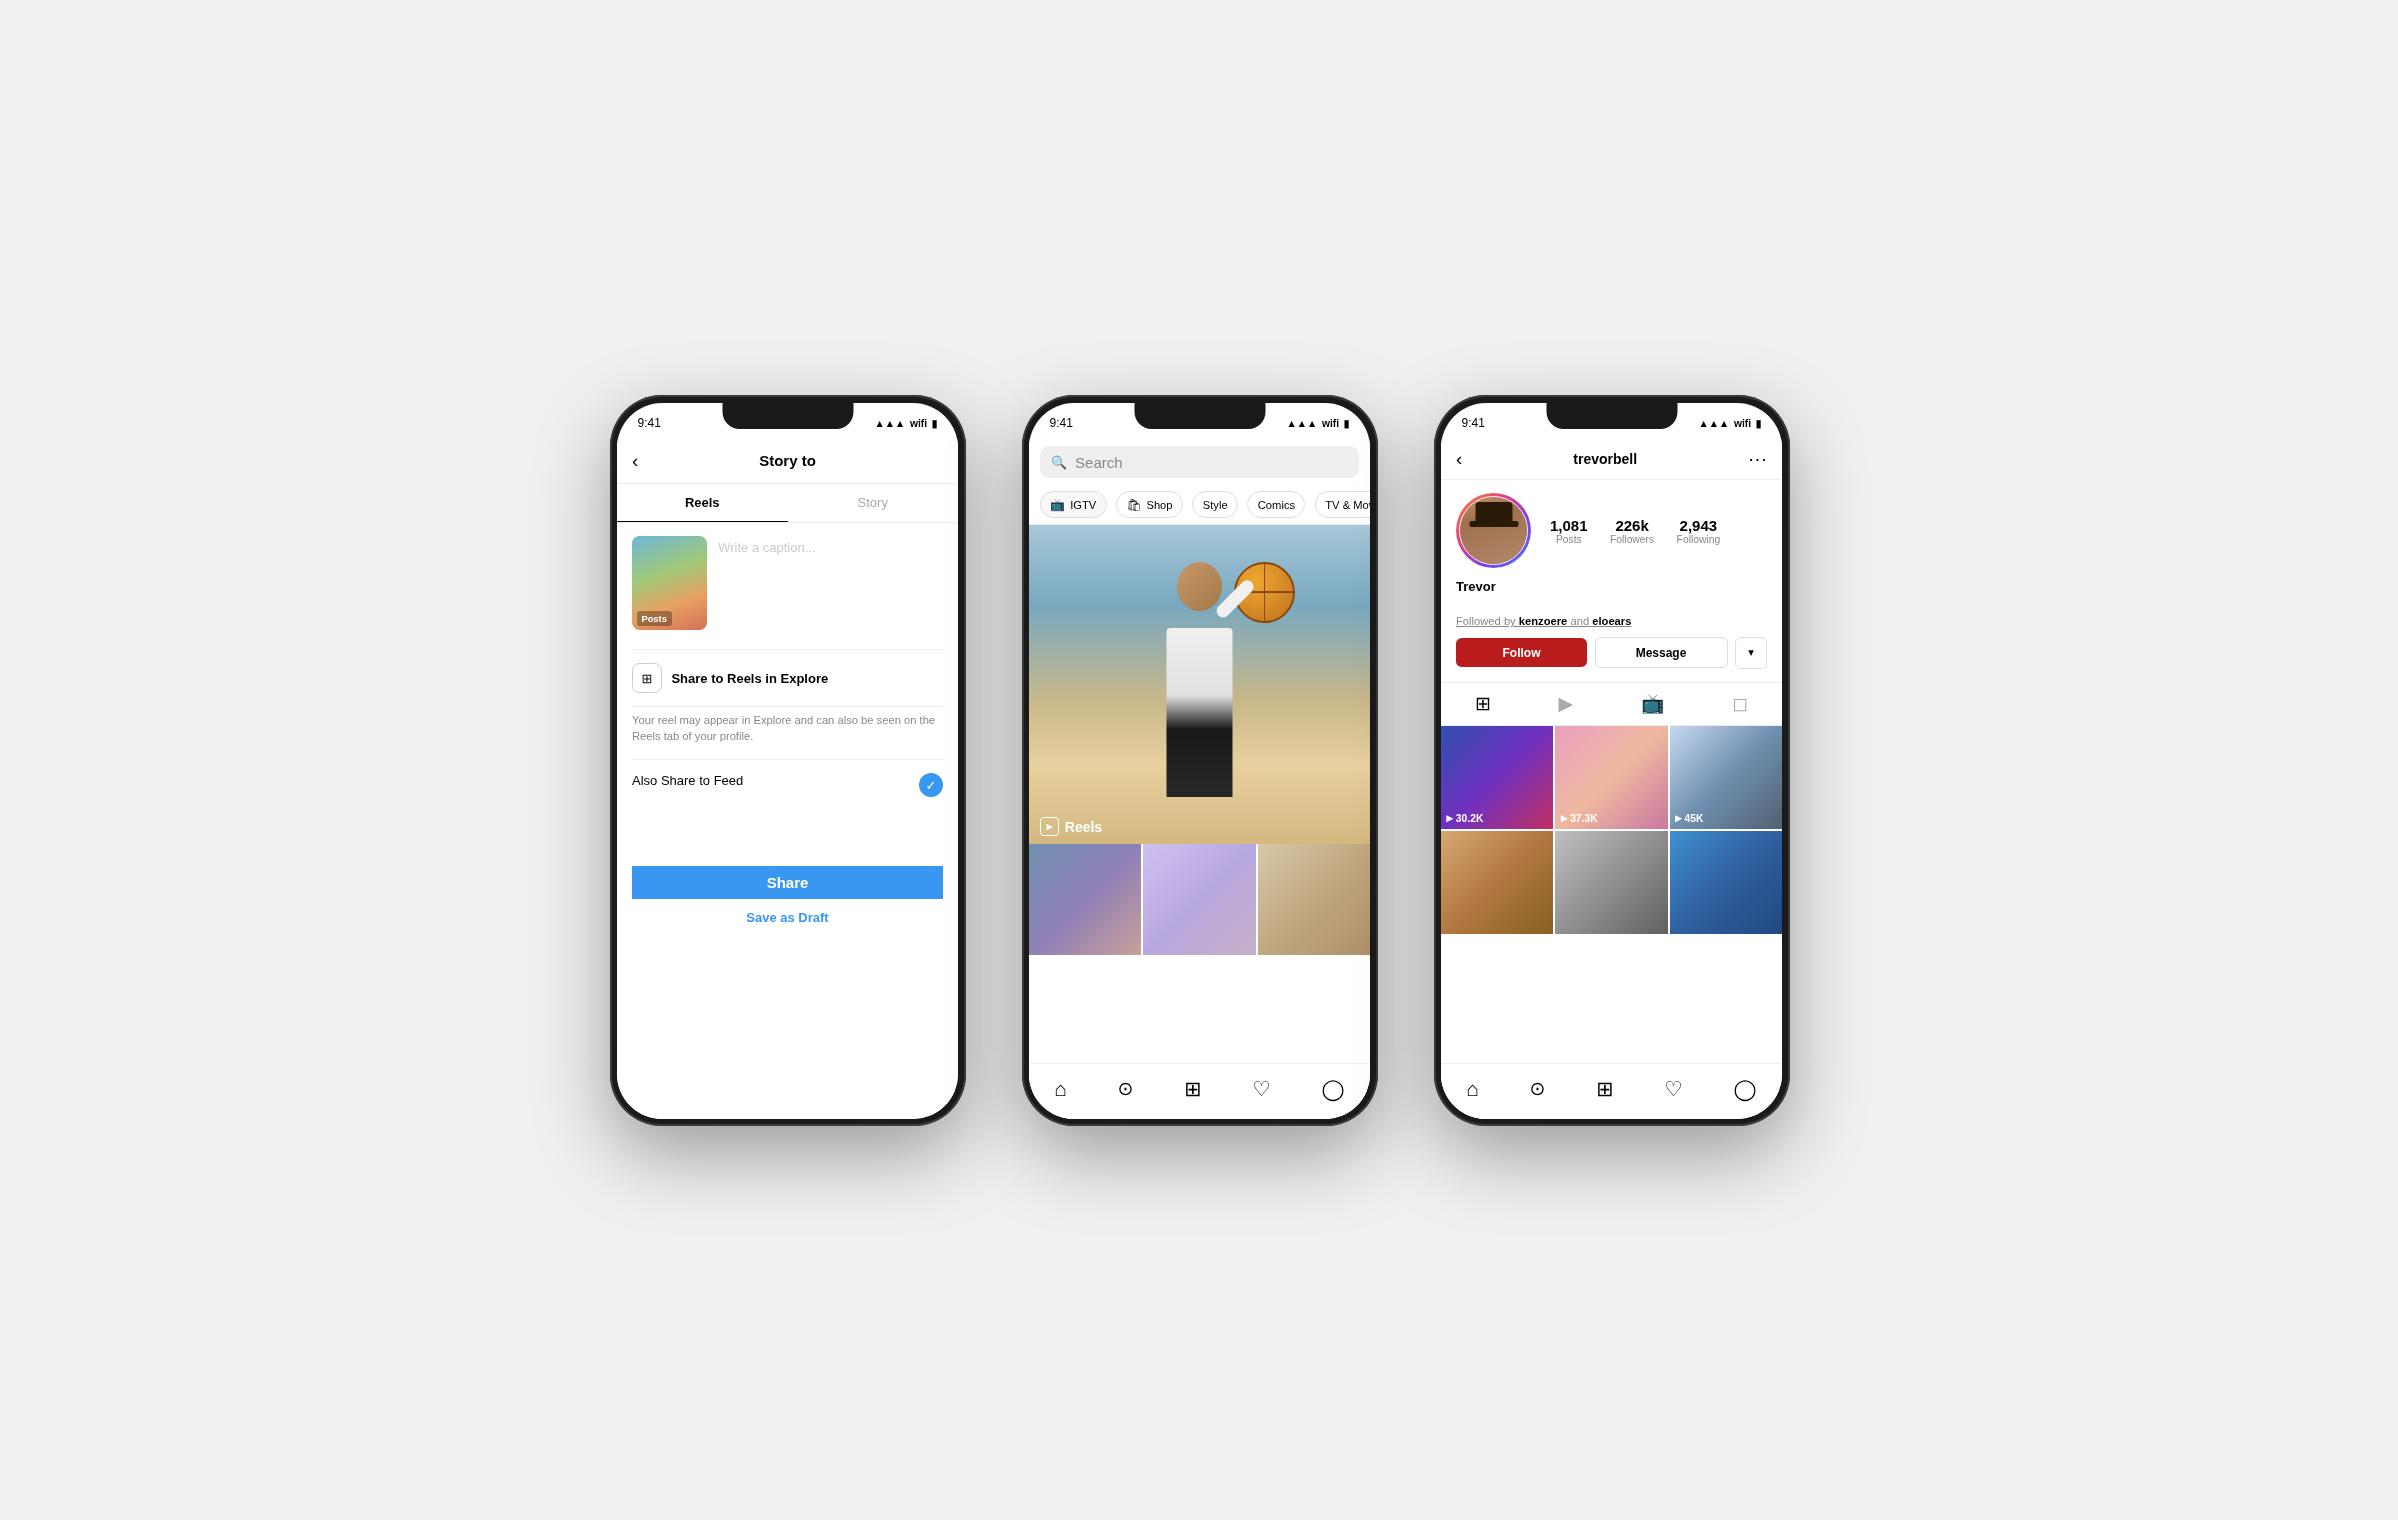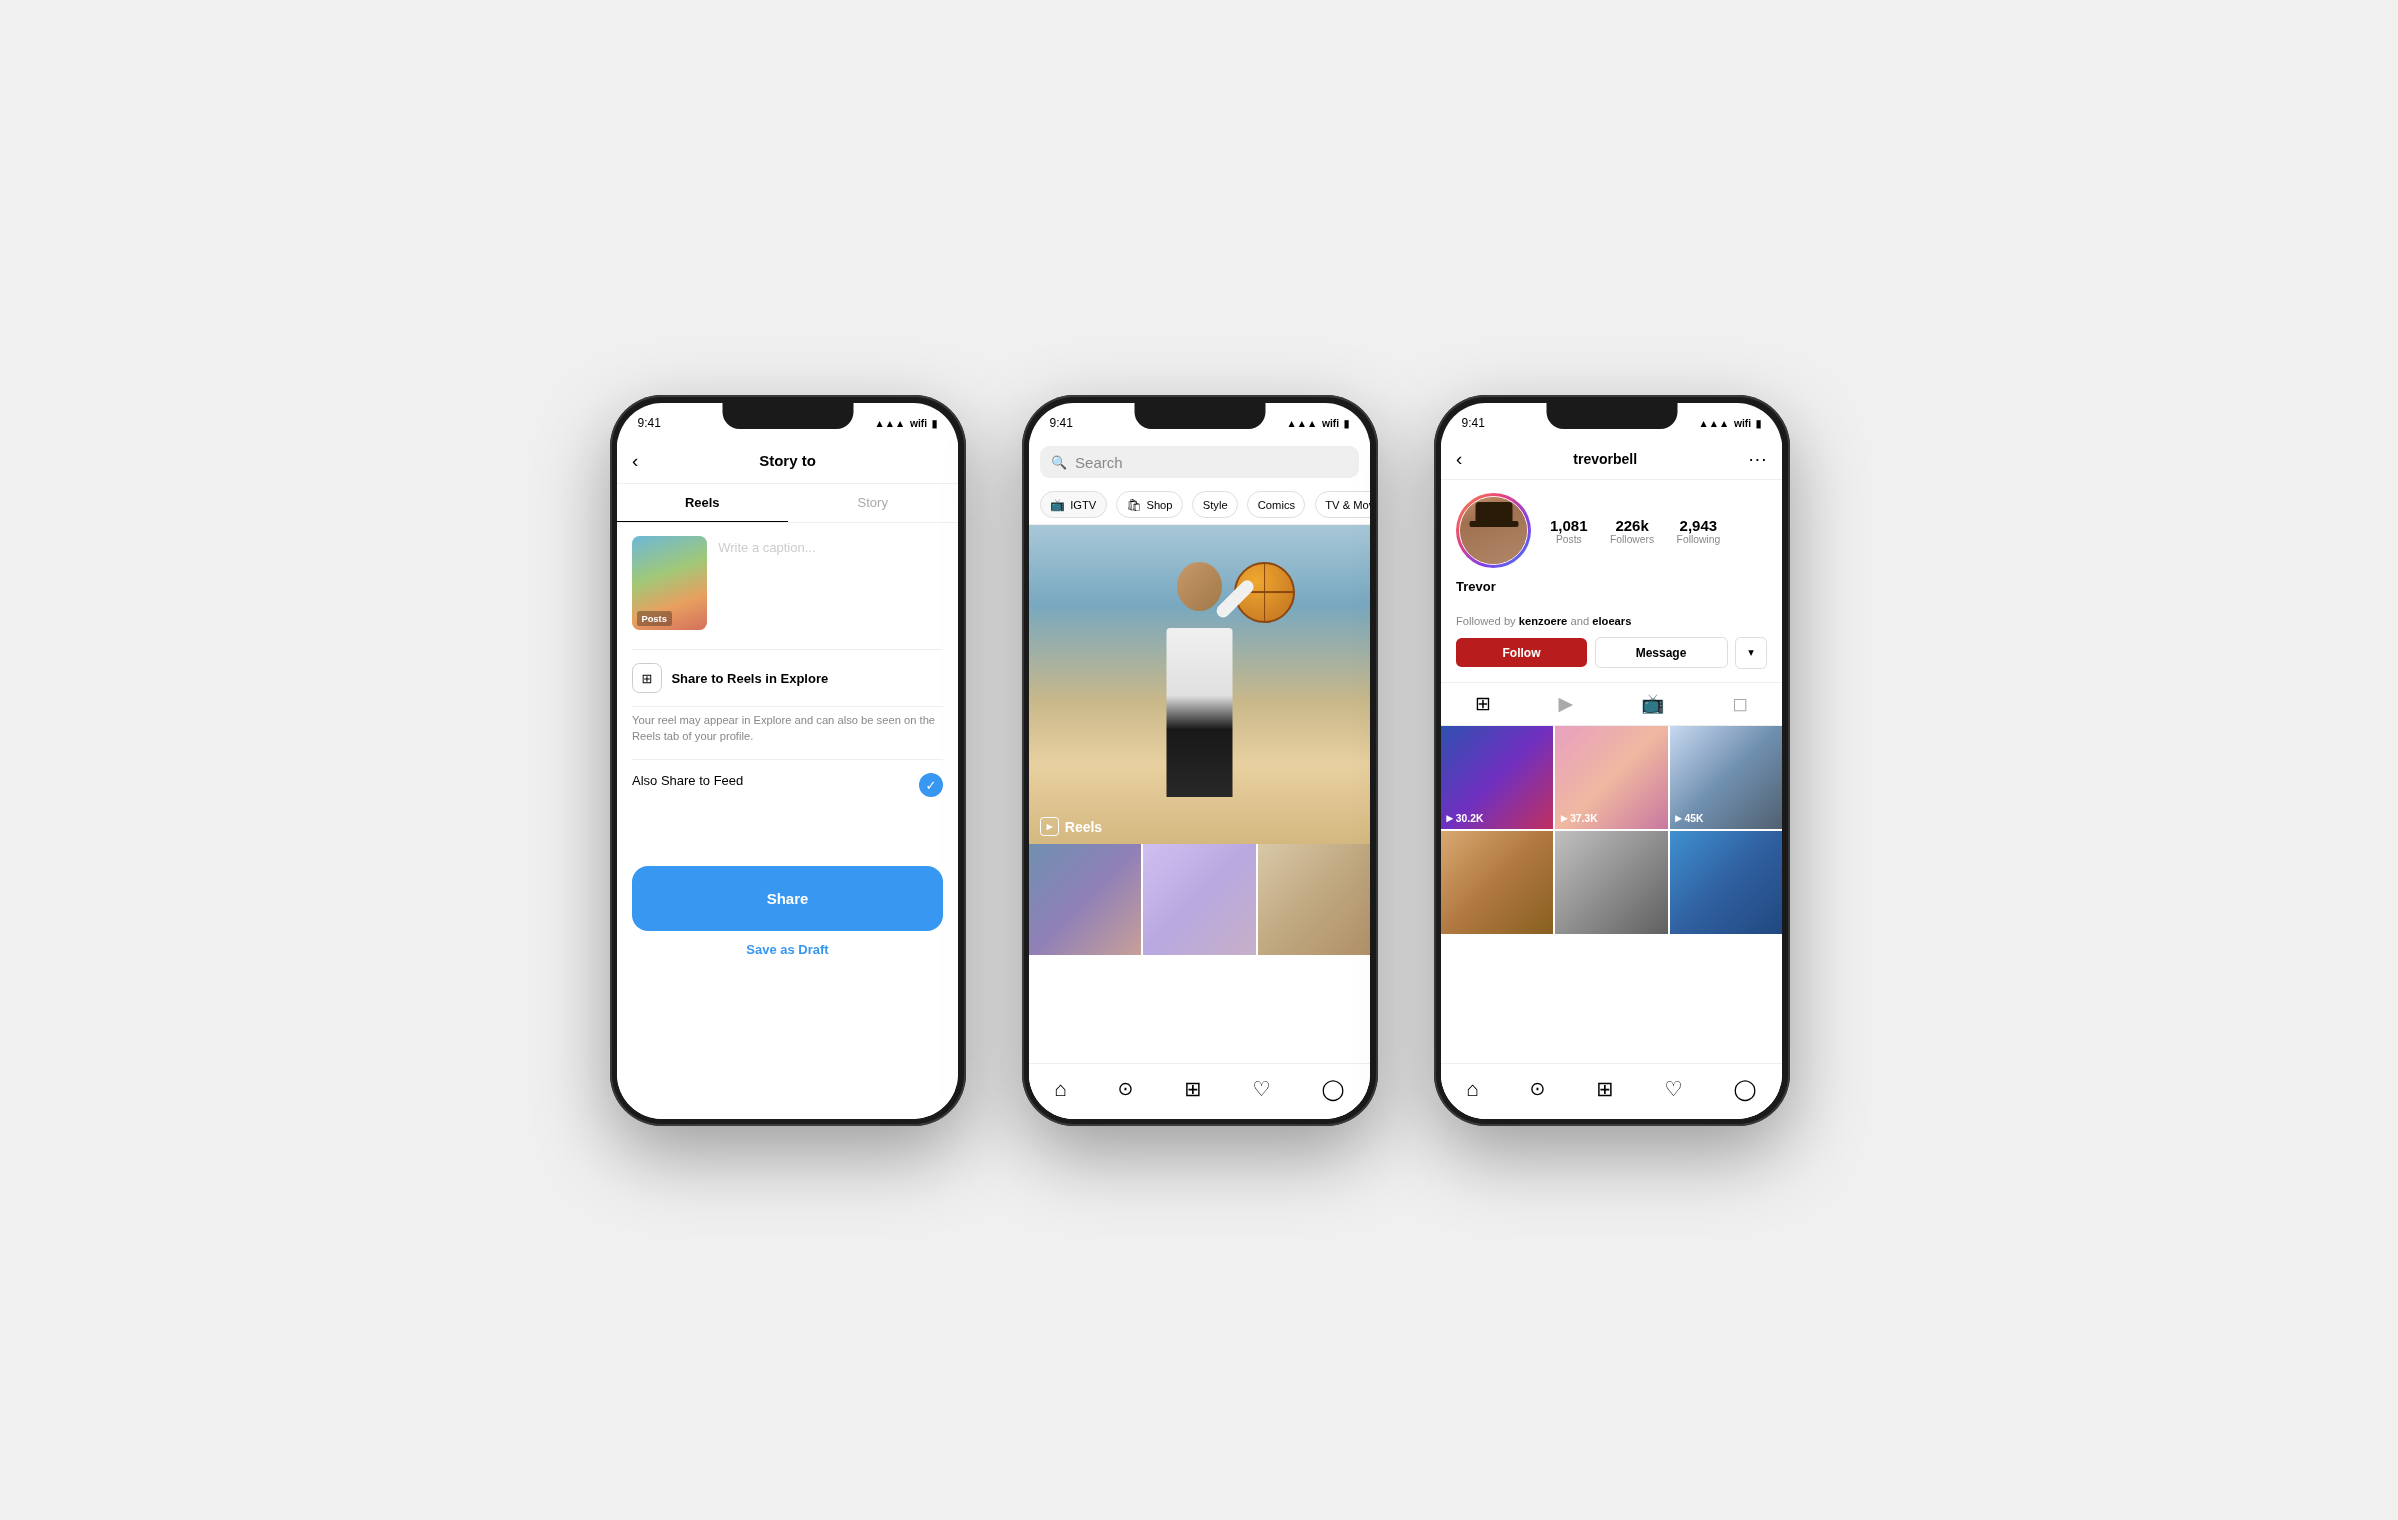--- a/index.html
+++ b/index.html
@@ -162,25 +162,25 @@
       width: 24px; height: 24px;
       background: #3897f0;
       border-radius: 50%;
       display: flex; align-items: center; justify-content: center;
       color: #fff;
       font-size: 13px;
     }
     .p1-share-btn {
       margin: 56px 0 11.2px;
       width: 100%;
-      padding: 24px;
+      padding: 8px;
       background: #3897f0;
       color: #fff;
       border: none;
-      border-radius: 16px;
+      border-radius: 0;
       font-size: 15px;
       font-weight: 600;
       text-align: center;
     }
     .p1-draft-btn {
       text-align: center;
       color: #3897f0;
       font-size: 13px;
       font-weight: 600;
     }
@@ -309,21 +309,21 @@
       overflow: hidden;
     }
     .p3-stats {
       display: flex;
       gap: 22.5px;
     }
     .p3-stat { text-align: center; }
     .p3-stat-num { font-size: 15px; font-weight: 700; }
     .p3-stat-label { font-size: 10.3px; color: #888; }
     .p3-name { font-size: 13px; font-weight: 700; margin-bottom: 21px; }
-    .p3-followed { font-size: 11.2px; color: #888; margin-bottom: 9.4px; }
+    .p3-followed { font-size: 11.2px; color: #888; margin-bottom: 9.4px; text-decoration: underline; }
     .p3-followed span { color: #000; font-weight: 600; }
     .p3-buttons {
       display: flex;
       gap: 7.5px;
       align-items: center;
     }
     .p3-follow-btn {
       flex: 1;
       background: #b91c1c;
       color: #fff;

